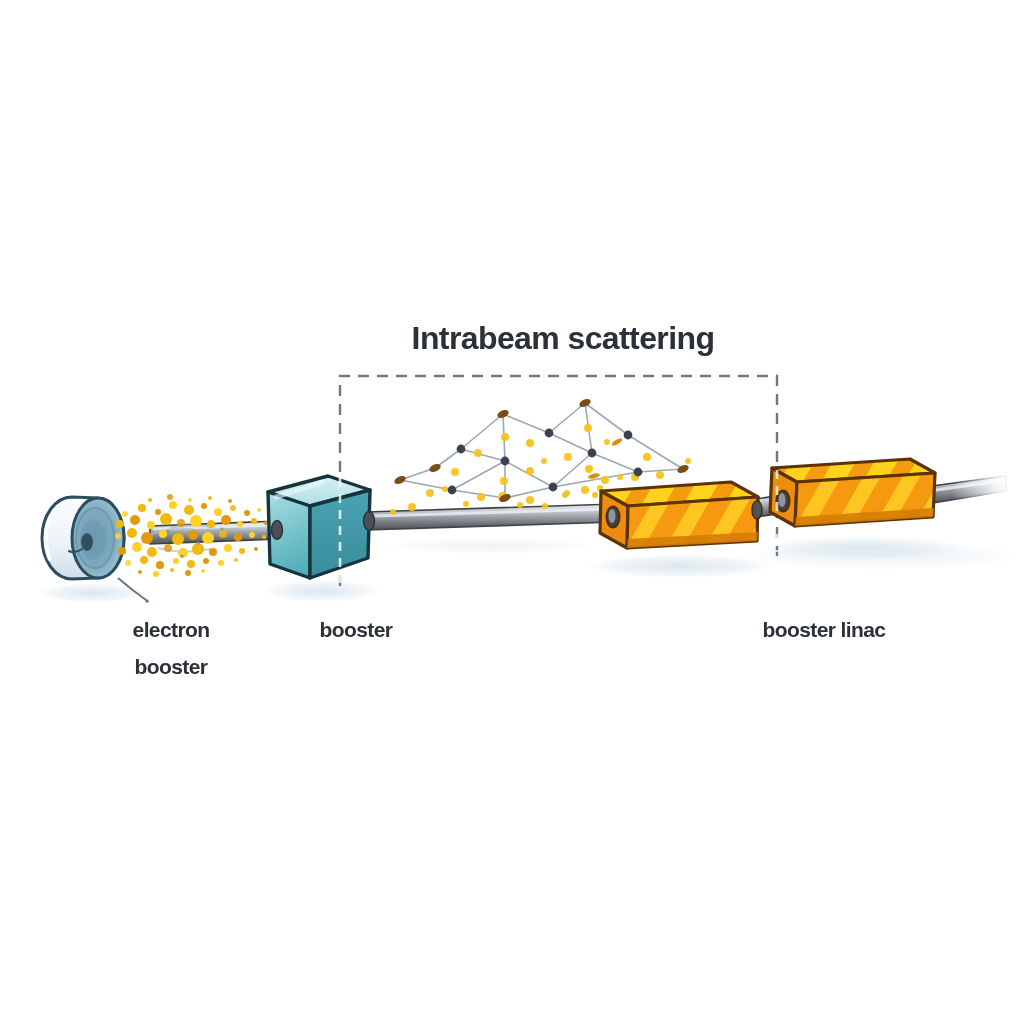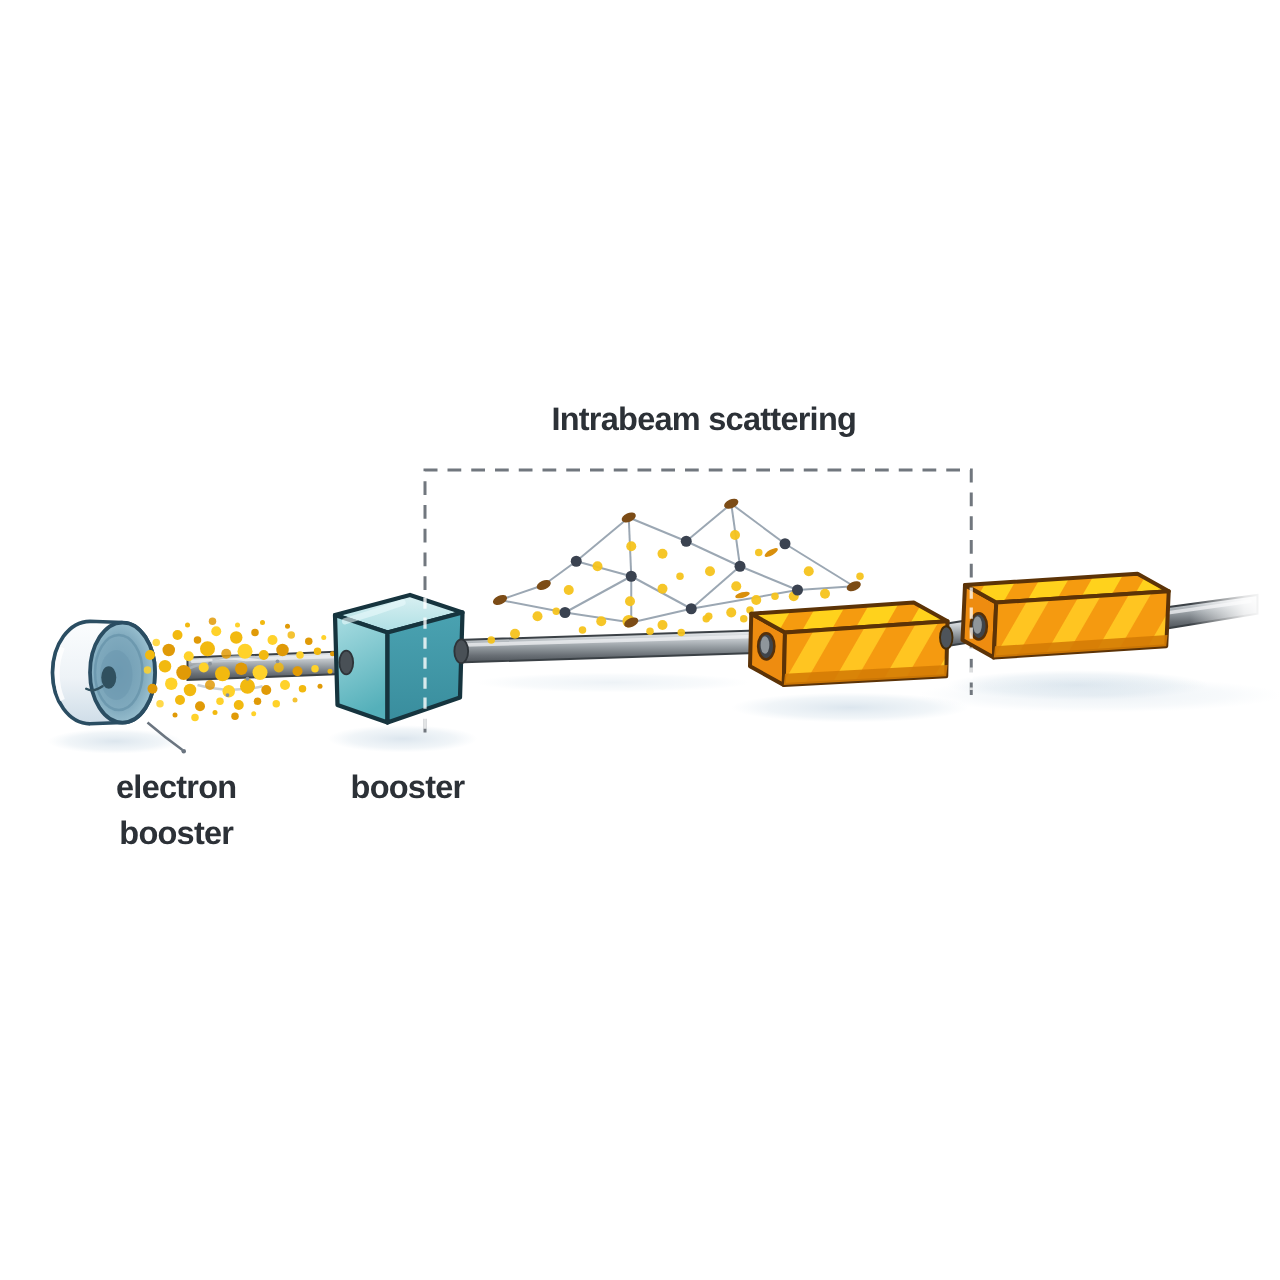--- a/index.html
+++ b/index.html
@@ -1,23 +1,23 @@
 <!DOCTYPE html>
 <html style="--background: #ffffff; --text: #2c3137; --dashed-line: #71777e; --dashed-overlay: #ffffff; --mesh-line: #919eab; --mesh-node-dark: #3a4250; --mesh-node-brown: #7c4c16; --particle-yellow: #f5c31c; --particle-orange: #d98f0b; --spray-gold: #ffd22a; --spray-amber: #f2b90f; --spray-deep: #e09a07; --buncher-teal-light: #a9dde2; --buncher-teal-dark: #55b0ba; --buncher-outline: #16343e; --linac-top-yellow: #ffd21c; --linac-stripe-orange: #f59b0f; --linac-front-orange: #f59a10; --linac-stripe-light: #ffc521; --linac-end-orange: #ee8c10; --linac-bottom: #d57c06; --linac-outline: #5c3307; --pipe-mid: #9aa1a6; --pipe-outline: #3b4146; --source-teal: #7fa9bd; --source-outline: #2a4d62; --shadow: #dce6ee;"><head>
 <meta charset="utf-8">
 <style>
   html,body{margin:0;padding:0;background:#fff;}
   .stage{position:relative;width:1024px;height:1024px;background:var(--background,#fff);
          font-family:"Liberation Sans",sans-serif;overflow:hidden;}
   .stage svg{position:absolute;left:0;top:0;}
   .diagram-label{position:absolute;transform:translateX(-50%);text-align:center;
-    font-weight:700;font-size:26px;line-height:37px;letter-spacing:-0.6px;
-    color:var(--text,#2c3137);white-space:nowrap;}
+    font-weight:700;font-size:21px;line-height:37px;letter-spacing:-0.6px;
+    color:var(--text,#2c3137);white-space:nowrap;margin-left:30px;}
   .diagram-title{position:absolute;transform:translateX(-50%);text-align:center;
-    font-weight:700;font-size:26px;letter-spacing:-0.6px;color:var(--text,#2c3137);white-space:nowrap;}
+    font-weight:700;font-size:32px;letter-spacing:-0.6px;color:var(--text,#2c3137);white-space:nowrap;}
   .t-title{left:563px;top:320px;}
   .t-source{left:141px;top:611px;}
   .t-buncher{left:326px;top:611px;}
   .t-linac{left:794px;top:611px;}
 </style>
 </head>
 <body>
 
 <div class="stage">
 
@@ -292,14 +292,15 @@
 
 <div class="diagram-title t-title">Intrabeam scattering</div>
 
 <div class="diagram-label t-source">
   <span style="display:block">electron</span>
   <span style="display:block">booster</span>
 </div>
 
 <div class="diagram-label t-buncher">booster</div>
 
+<div class="diagram-label t-linac">booster linac</div>
 
 </div>
 
 </body></html>

